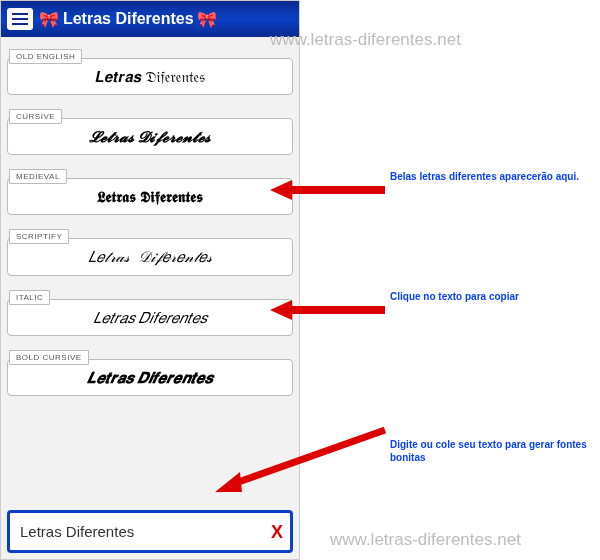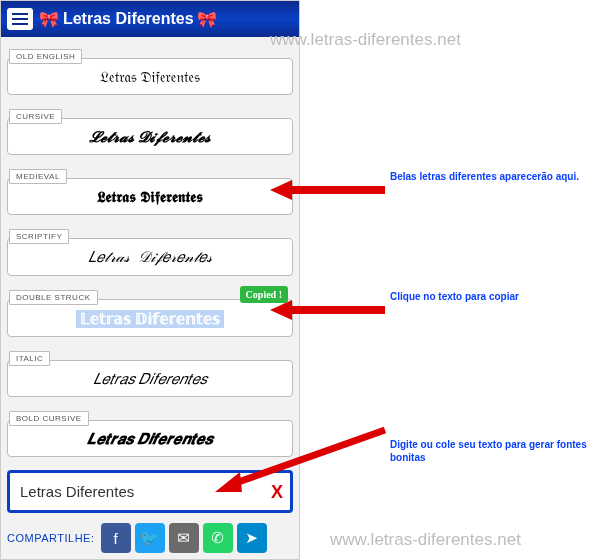--- a/index.html
+++ b/index.html
@@ -202,45 +202,34 @@
         <span></span>
     </div>
     <div class="header-title">
       <span>🎀</span>
       <span>Letras Diferentes</span>
       <span>🎀</span>
     </div>
   </div>
 
   <div class="content" id="font-list">
-      <div class="font-block"><span class="font-tag">OLD ENGLISH</span><div class="font-box f-oldenglish"><span>𝔏𝔢𝔱𝔯𝔞𝔰 𝔇𝔦𝔣𝔢𝔯𝔢𝔫𝔱𝔢𝔰</span></div></div>
+      <div class="font-block"><span class="font-tag">OLD ENGLISH</span><div class="font-box f-oldenglish"><span>𝑳𝒆𝒕𝒓𝒂𝒔 𝔇𝔦𝔣𝔢𝔯𝔢𝔫𝔱𝔢𝔰</span></div></div>
       <div class="font-block"><span class="font-tag">CURSIVE</span><div class="font-box f-cursive"><span>𝓛𝓮𝓽𝓻𝓪𝓼 𝓓𝓲𝓯𝓮𝓻𝓮𝓷𝓽𝓮𝓼</span></div></div>
       <div class="font-block"><span class="font-tag">MEDIEVAL</span><div class="font-box f-medieval"><span>𝕷𝖊𝖙𝖗𝖆𝖘 𝕯𝖎𝖋𝖊𝖗𝖊𝖓𝖙𝖊𝖘</span></div></div>
       <div class="font-block"><span class="font-tag">SCRIPTIFY</span><div class="font-box f-scriptify"><span>𝐿𝑒𝓉𝓇𝒶𝓈 𝒟𝒾𝒻𝑒𝓇𝑒𝓃𝓉𝑒𝓈</span></div></div>
-      <div class="font-block"><span class="font-tag">DOUBLE STRUCK</span><div class="font-box f-double"><span class="copied-badge">Copied !</span><span class="highlighted">𝕃𝕖𝕥𝕣𝕒𝕤 𝔻𝕚𝕗𝕖𝕣𝕖𝕟𝕥𝕖𝕤</span></div></div>
       <div class="font-block"><span class="font-tag">ITALIC</span><div class="font-box f-italic"><span>𝐿𝑒𝑡𝑟𝑎𝑠 𝐷𝑖𝑓𝑒𝑟𝑒𝑛𝑡𝑒𝑠</span></div></div>
       <div class="font-block"><span class="font-tag">BOLD CURSIVE</span><div class="font-box f-bolditalic"><span>𝑳𝒆𝒕𝒓𝒂𝒔 𝑫𝒊𝒇𝒆𝒓𝒆𝒏𝒕𝒆𝒔</span></div></div>
       <div class="font-block"></div>
     </div>
 
   <div class="input-row">
     <input class="input-box" value="Letras Diferentes" style="">
     <span class="clear-x">X</span>
   </div>
 
-  <div class="share-row">
-    <span class="share-label">COMPARTILHE:</span>
-    <div id="share-buttons" style="display:flex;gap:4px;">
-        <div class="share-btn sb-fb">f</div>
-        <div class="share-btn sb-tw">🐦</div>
-        <div class="share-btn sb-em">✉</div>
-        <div class="share-btn sb-wa">✆</div>
-        <div class="share-btn sb-tg">➤</div>
-      </div>
-  </div>
 </div>
 
 <div class="watermark wm1">www.letras-diferentes.net</div>
 <div class="watermark wm2">www.letras-diferentes.net</div>
 
 <div class="annotation ann1">Belas letras diferentes aparecerão aqui.</div>
 <div class="annotation ann2">Clique no texto para copiar</div>
 <div class="annotation ann3">Digite ou cole seu texto para gerar fontes bonitas</div>
 
 <svg class="arrow" style="left:270px;top:175px;" width="120" height="30">

